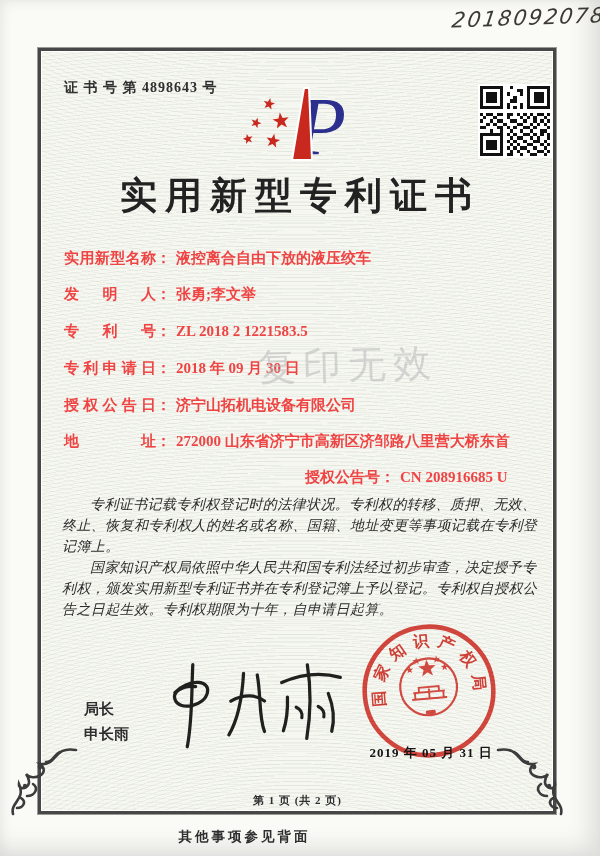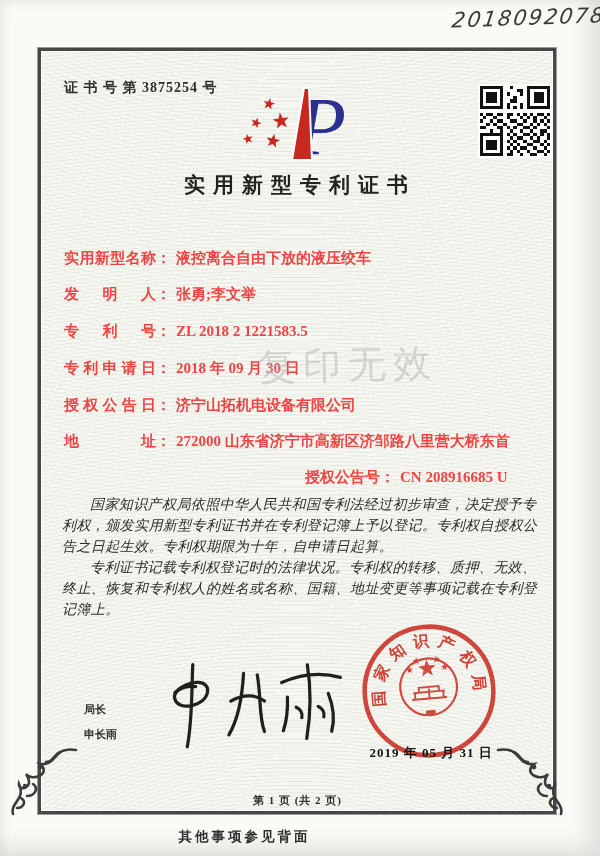--- a/index.html
+++ b/index.html
@@ -25,38 +25,38 @@
     position:absolute;left:452px;top:6px;width:140px;
     font-family:"DejaVu Sans",sans-serif;font-style:italic;
     font-size:21px;color:#3d3a33;letter-spacing:2px;
     transform:rotate(-2deg) skewX(-10deg);white-space:nowrap;
   }
   .cert-no{position:absolute;left:64px;top:79px;font-size:14px;font-weight:600;letter-spacing:1px;}
   .logo{position:absolute;left:238px;top:82px;width:126px;height:84px;}
   .qr{position:absolute;left:478px;top:84px;width:74px;height:74px;}
   .title{
     position:absolute;left:0;top:171px;width:600px;text-align:center;
-    font-size:21px;font-weight:bold;letter-spacing:8px;color:#222;white-space:nowrap;
+    font-size:37px;font-weight:bold;letter-spacing:8px;color:#222;white-space:nowrap;
   }
   .row{position:absolute;left:64px;font-size:15px;font-weight:600;white-space:nowrap;color:#ef4444;}
   .row .lbl{display:inline-block;width:92px;text-align:justify;text-align-last:justify;vertical-align:bottom;}
   .row .colon{margin-right:5px;}
   .row.grant2{left:305px;}
   .row.grant2 .lbl{width:auto;text-align:left;text-align-last:auto;}
   .watermark{
     position:absolute;left:258px;top:340px;z-index:3;
     font-size:38px;color:#b9b9b9;letter-spacing:7px;opacity:.55;
     transform:rotate(-1.5deg);white-space:nowrap;font-weight:400;
   }
   .body-text{
     position:absolute;left:62px;top:494px;width:478px;z-index:1;
     font-size:14px;line-height:21px;letter-spacing:.4px;font-style:italic;color:#2b2b2b;
   }
   .body-text p{margin:0;text-indent:2em;}
-  .signoff{position:absolute;left:84px;top:697px;font-size:11px;font-weight:600;line-height:25px;}
+  .signoff{position:absolute;left:84px;top:697px;font-size:15px;font-weight:600;line-height:25px;}
   .signature{position:absolute;left:148px;top:656px;width:210px;height:95px;transform:rotate(-2deg);}
   .seal{position:absolute;left:358px;top:620px;width:142px;height:142px;transform:rotate(-5deg);opacity:.92;mix-blend-mode:multiply;z-index:4;}
   .seal-date{
     position:absolute;left:366px;top:744px;width:130px;z-index:5;text-align:center;
     font-size:13px;font-weight:700;color:#141414;white-space:nowrap;letter-spacing:1px;
   }
   .page-indicator{position:absolute;left:0;top:793px;width:595px;text-align:center;font-size:11px;font-weight:600;letter-spacing:1px;}
   .back-note{position:absolute;left:0;top:828px;width:489px;text-align:center;font-size:13.5px;font-weight:600;letter-spacing:3px;}
   .ornament{position:absolute;width:74px;height:74px;z-index:2;}
   .ornament.bl{left:6px;top:742px;}
@@ -65,21 +65,21 @@
 </style>
 </head>
 <body>
 
 <div class="page">
 
   <div class="handwritten">2018092078</div>
 
   <div class="frame"></div>
 
-  <div class="cert-no">证 书 号 第 3875254 号</div>
+  <div class="cert-no">证 书 号 第 4898643 号</div>
 
   <div class="logo">
     <svg viewBox="0 0 126 84" aria-hidden="true">
       <defs>
         <path id="st" d="M0 -11 L-2.65 -3.64 L-10.46 -3.4 L-4.28 1.39 L-6.47 8.9 L0 4.5 L6.47 8.9 L4.28 1.39 L10.46 -3.4 L2.65 -3.64 Z"></path>
       </defs>
       <text x="58" y="72" font-size="82" font-style="italic" font-family="Liberation Serif, serif" fill="#2b2f8e">P</text>
       <polygon points="66,6 71,6 74,78 54,78" stroke="#ffffff" stroke-width="2" fill="#c8281e"></polygon>
       <g fill="#c8281e">
         <use href="#st" transform="translate(31,22) scale(.55) rotate(12)"></use>
@@ -144,22 +144,22 @@
   <div class="row" style="top:432px">
     <span class="lbl">地址</span><span class="colon">：</span><span>272000 山东省济宁市高新区济邹路八里营大桥东首</span>
   </div>
   <div class="row grant2" style="top:468px">
     <span class="lbl">授权公告号</span><span class="colon">：</span><span>CN 208916685 U</span>
   </div>
 
   <div class="watermark">复印无效</div>
 
   <div class="body-text">
+    <p>专利证书记载专利权登记时的法律状况。专利权的转移、质押、无效、终止、恢复和专利权人的姓名或名称、国籍、地址变更等事项记载在专利登记簿上。</p>
     <p>国家知识产权局依照中华人民共和国专利法经过初步审查，决定授予专利权，颁发实用新型专利证书并在专利登记簿上予以登记。专利权自授权公告之日起生效。专利权期限为十年，自申请日起算。</p>
-    <p>专利证书记载专利权登记时的法律状况。专利权的转移、质押、无效、终止、恢复和专利权人的姓名或名称、国籍、地址变更等事项记载在专利登记簿上。</p>
   </div>
 
   <div class="signoff">
     <div>局长</div>
     <div>申长雨</div>
   </div>
 
   <div class="signature" aria-label="申长雨">
     <svg viewBox="0 0 200 90" aria-hidden="true">
       <g fill="none" stroke="#20201e" stroke-width="3.1" stroke-linecap="round">

